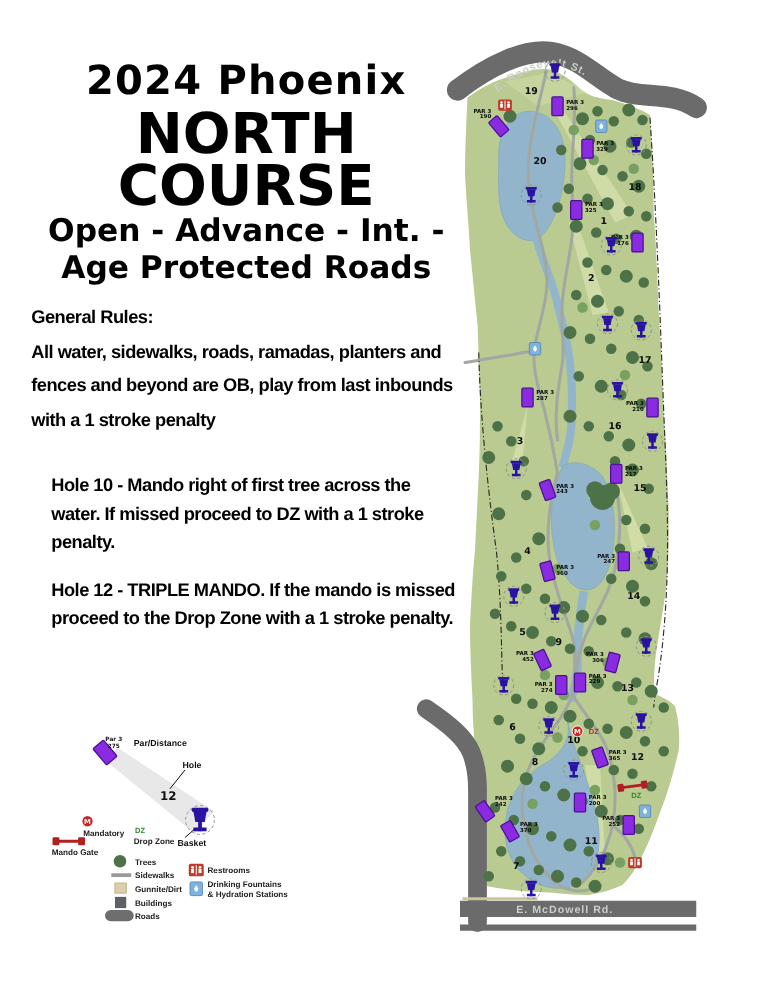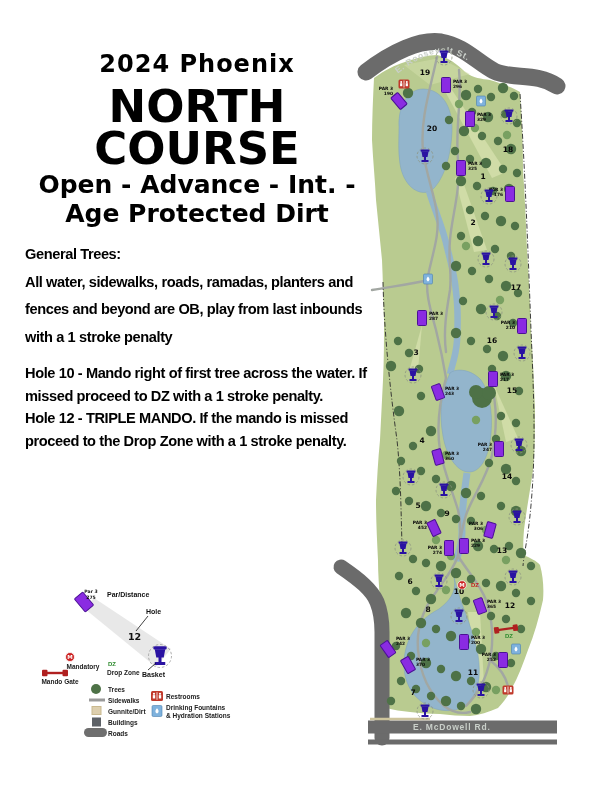--- a/index.html
+++ b/index.html
@@ -1,29 +1,29 @@
 <!DOCTYPE html>
 <html><head>
 <meta charset="utf-8">
 <style>
   html,body{margin:0;padding:0;background:#fff;}
   .page{position:relative;width:612px;height:792px;background:#ffffff;overflow:hidden;
         font-family:"Liberation Sans",sans-serif;color:#000;}
   #map-svg{position:absolute;left:0;top:0;width:612px;height:792px;}
   .title-block{position:absolute;left:8px;top:42px;width:378px;text-align:center;
                font-family:"DejaVu Sans",sans-serif;font-weight:700;}
-  .t-big{font-size:24px;line-height:44px;letter-spacing:1px;}
+  .t-big{font-size:32px;line-height:44px;letter-spacing:1px;}
   .t-caps{font-size:45px;line-height:42px;letter-spacing:0px;}
   .t-sub{font-size:25px;line-height:29px;letter-spacing:0px;}
   .rules{position:absolute;left:25px;top:241px;width:352px;font-weight:700;
          font-size:14.6px;line-height:27.5px;letter-spacing:-0.4px;}
   .rules .heading{display:block;}
   .hole-rules{position:absolute;left:25px;top:362px;width:356px;font-weight:700;
               font-size:14.6px;line-height:22.6px;letter-spacing:-0.4px;}
-  .hole-rules p{margin:0;}
+  .hole-rules p{margin:16px;}
   .legend-svg{position:absolute;left:28px;top:583px;}
   
   .parlbl{font-family:"DejaVu Sans",sans-serif;font-weight:700;font-size:4.4px;fill:#0a0a0a;}
   .holenum{font-family:"DejaVu Sans",sans-serif;font-weight:700;font-size:7.5px;fill:#0a0a0a;text-anchor:middle;}
   .roadlbl{font-family:"Liberation Sans",sans-serif;font-weight:700;font-size:8.5px;fill:#c9cfc9;letter-spacing:.8px;}
   .mlbl{font-family:"DejaVu Sans",sans-serif;font-weight:700;font-size:5.5px;fill:#ffffff;text-anchor:middle;}
   .dzlbl{font-family:"Liberation Sans",sans-serif;font-weight:700;font-size:6px;}
   .leg-t{font-family:"Liberation Sans",sans-serif;font-weight:700;font-size:6.5px;fill:#222;}
   .leg-tiny{font-family:"DejaVu Sans",sans-serif;font-weight:700;font-size:4.6px;fill:#111;text-anchor:middle;}
   .leg-big{font-family:"DejaVu Sans",sans-serif;font-weight:700;font-size:9.5px;fill:#111;}
@@ -512,25 +512,25 @@
           <rect x="7" y="-3.2" width="5" height="6.4" rx="1" fill="#b02020"></rect>
         </g>
         <text x="505" y="638" class="dzlbl" fill="#2e8b2e">DZ</text>
       </g>
   </svg>
 
   <div class="title-block">
     <div class="t-big">2024 Phoenix</div>
     <div class="t-caps">NORTH COURSE</div>
     <div class="t-sub">Open - Advance - Int. -</div>
-    <div class="t-sub">Age Protected Dirt</div>
+    <div class="t-sub">Age Protected Roads</div>
   </div>
 
   <div class="rules">
-    <span class="heading">General Trees:</span>
+    <span class="heading">General Rules:</span>
     <span>All water, sidewalks, roads, ramadas, planters and fences and beyond are OB, play from last inbounds with a 1 stroke penalty</span>
   </div>
 
   <div class="hole-rules">
     <p>Hole 10 - Mando right of first tree across the water. If missed proceed to DZ with a 1 stroke penalty.</p>
     <p>Hole 12 - TRIPLE MANDO. If the mando is missed proceed to the Drop Zone with a 1 stroke penalty.</p>
   </div>
 
   <svg class="legend-svg" width="340" height="170" viewBox="0 0 340 170">
 

